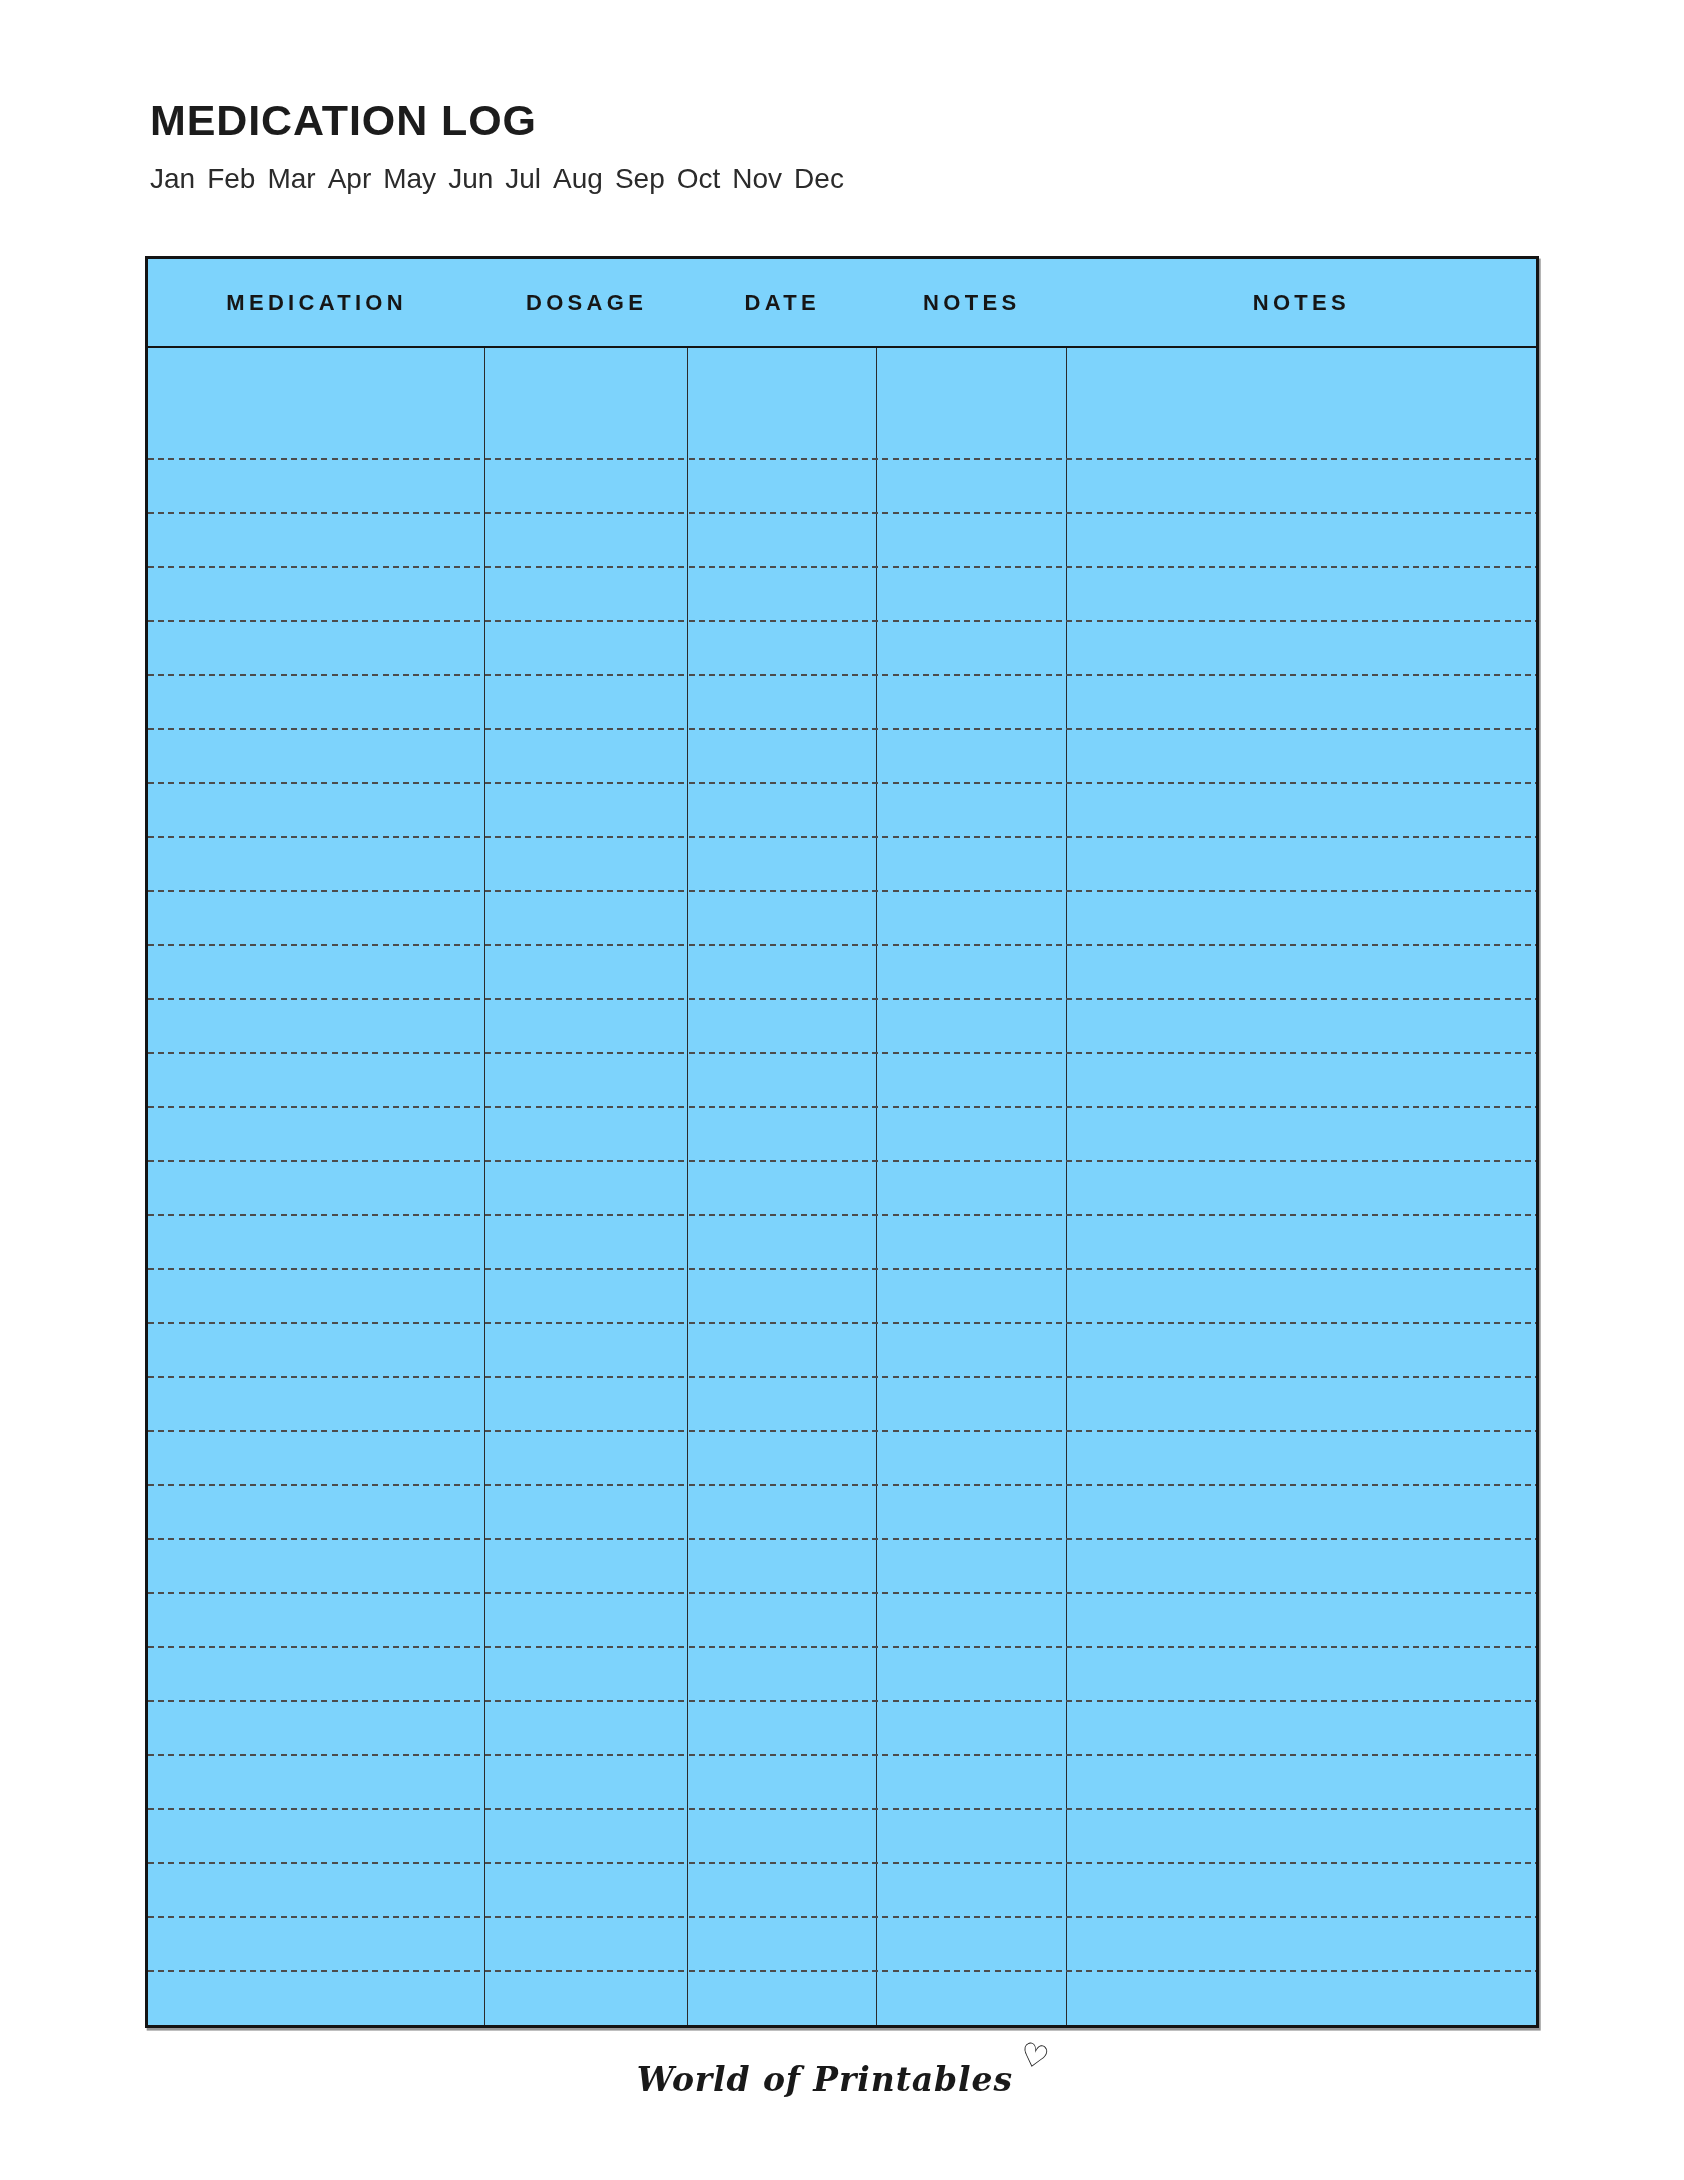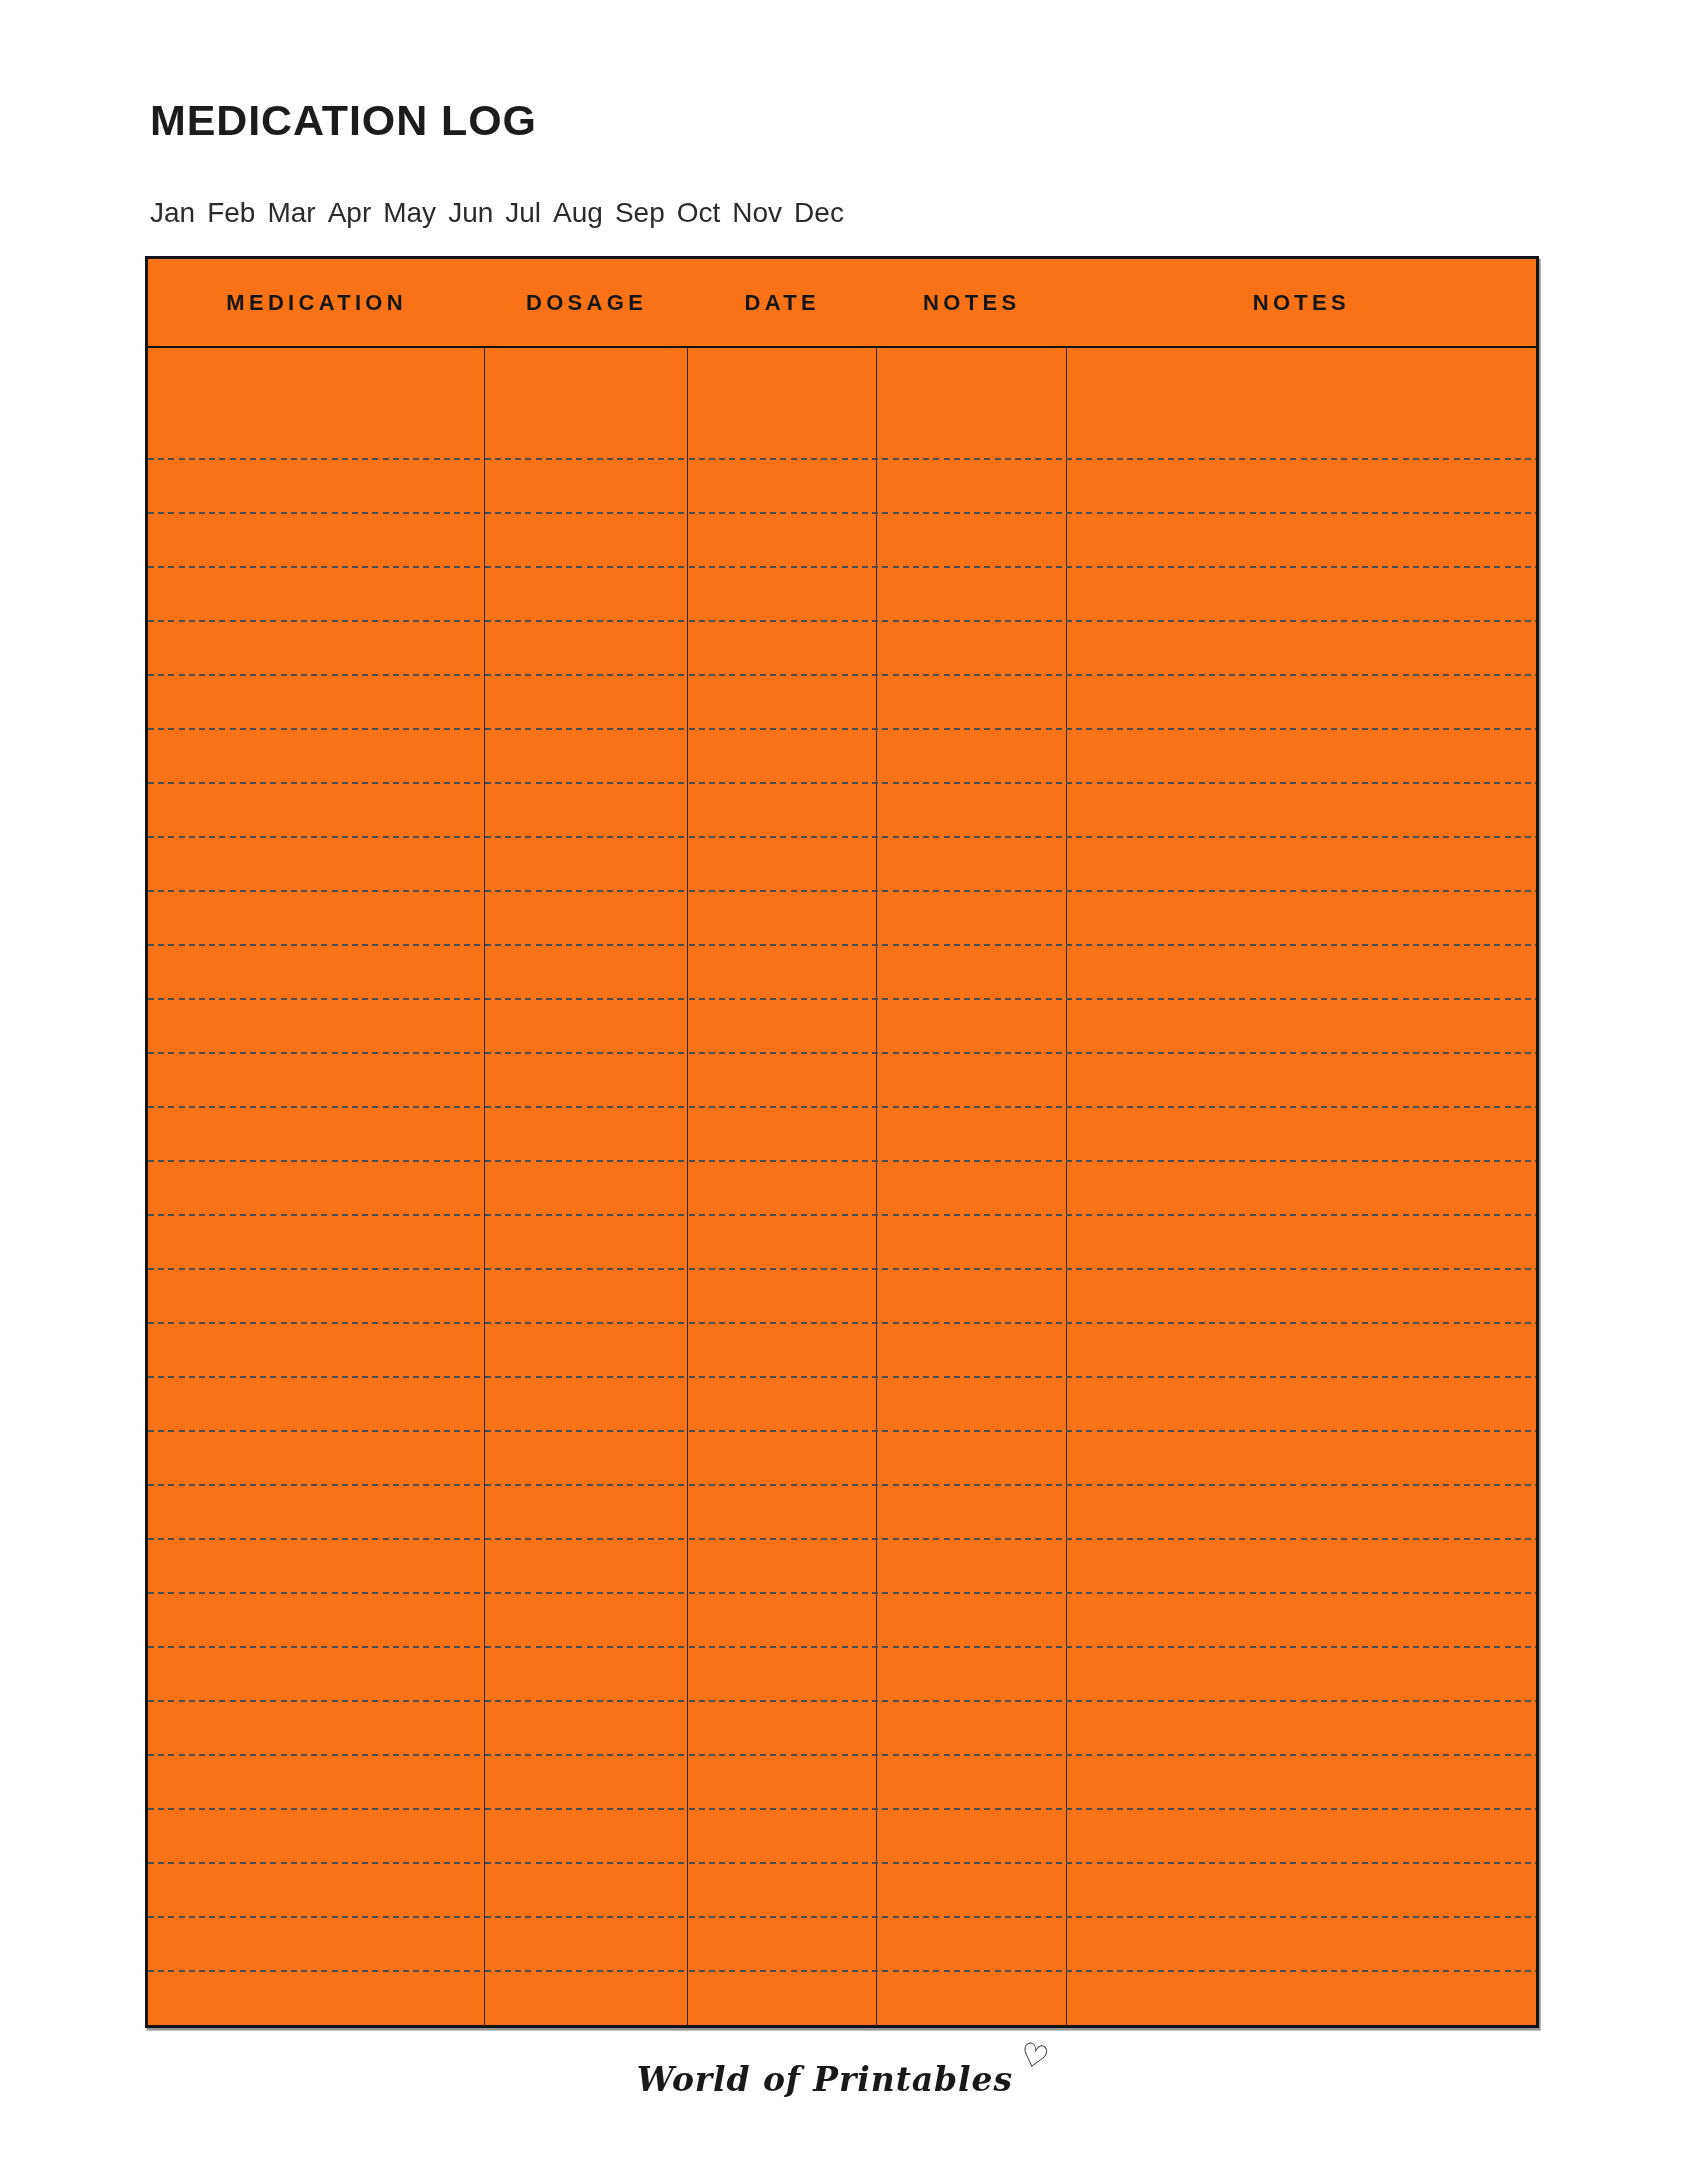--- a/index.html
+++ b/index.html
@@ -30,31 +30,30 @@
     line-height:1;
     text-align:center;
   }
   .months{
     position:absolute;
     left:150px;top:162px;
     font-size:28px;
     line-height:1.2;
     color:#2b2b2b;
     white-space:nowrap;
-    margin-top:34px;
   }
   .months .month{
     display:inline-block;
     margin-right:12px;
   }
   .log-table{
     position:absolute;
     left:145px;top:256px;
     width:1394px;
-    background:#f97316;
+    background:#7dd3fc;
     border:3.4px solid var(--table-border);
     box-shadow:1.7px 2.6px 0 rgba(20,20,20,0.45);
   }
   .thead{
     display:grid;
     grid-template-columns:var(--col-template);
     height:89px;
     align-items:center;
     border-bottom:2.6px solid var(--table-border);
   }

